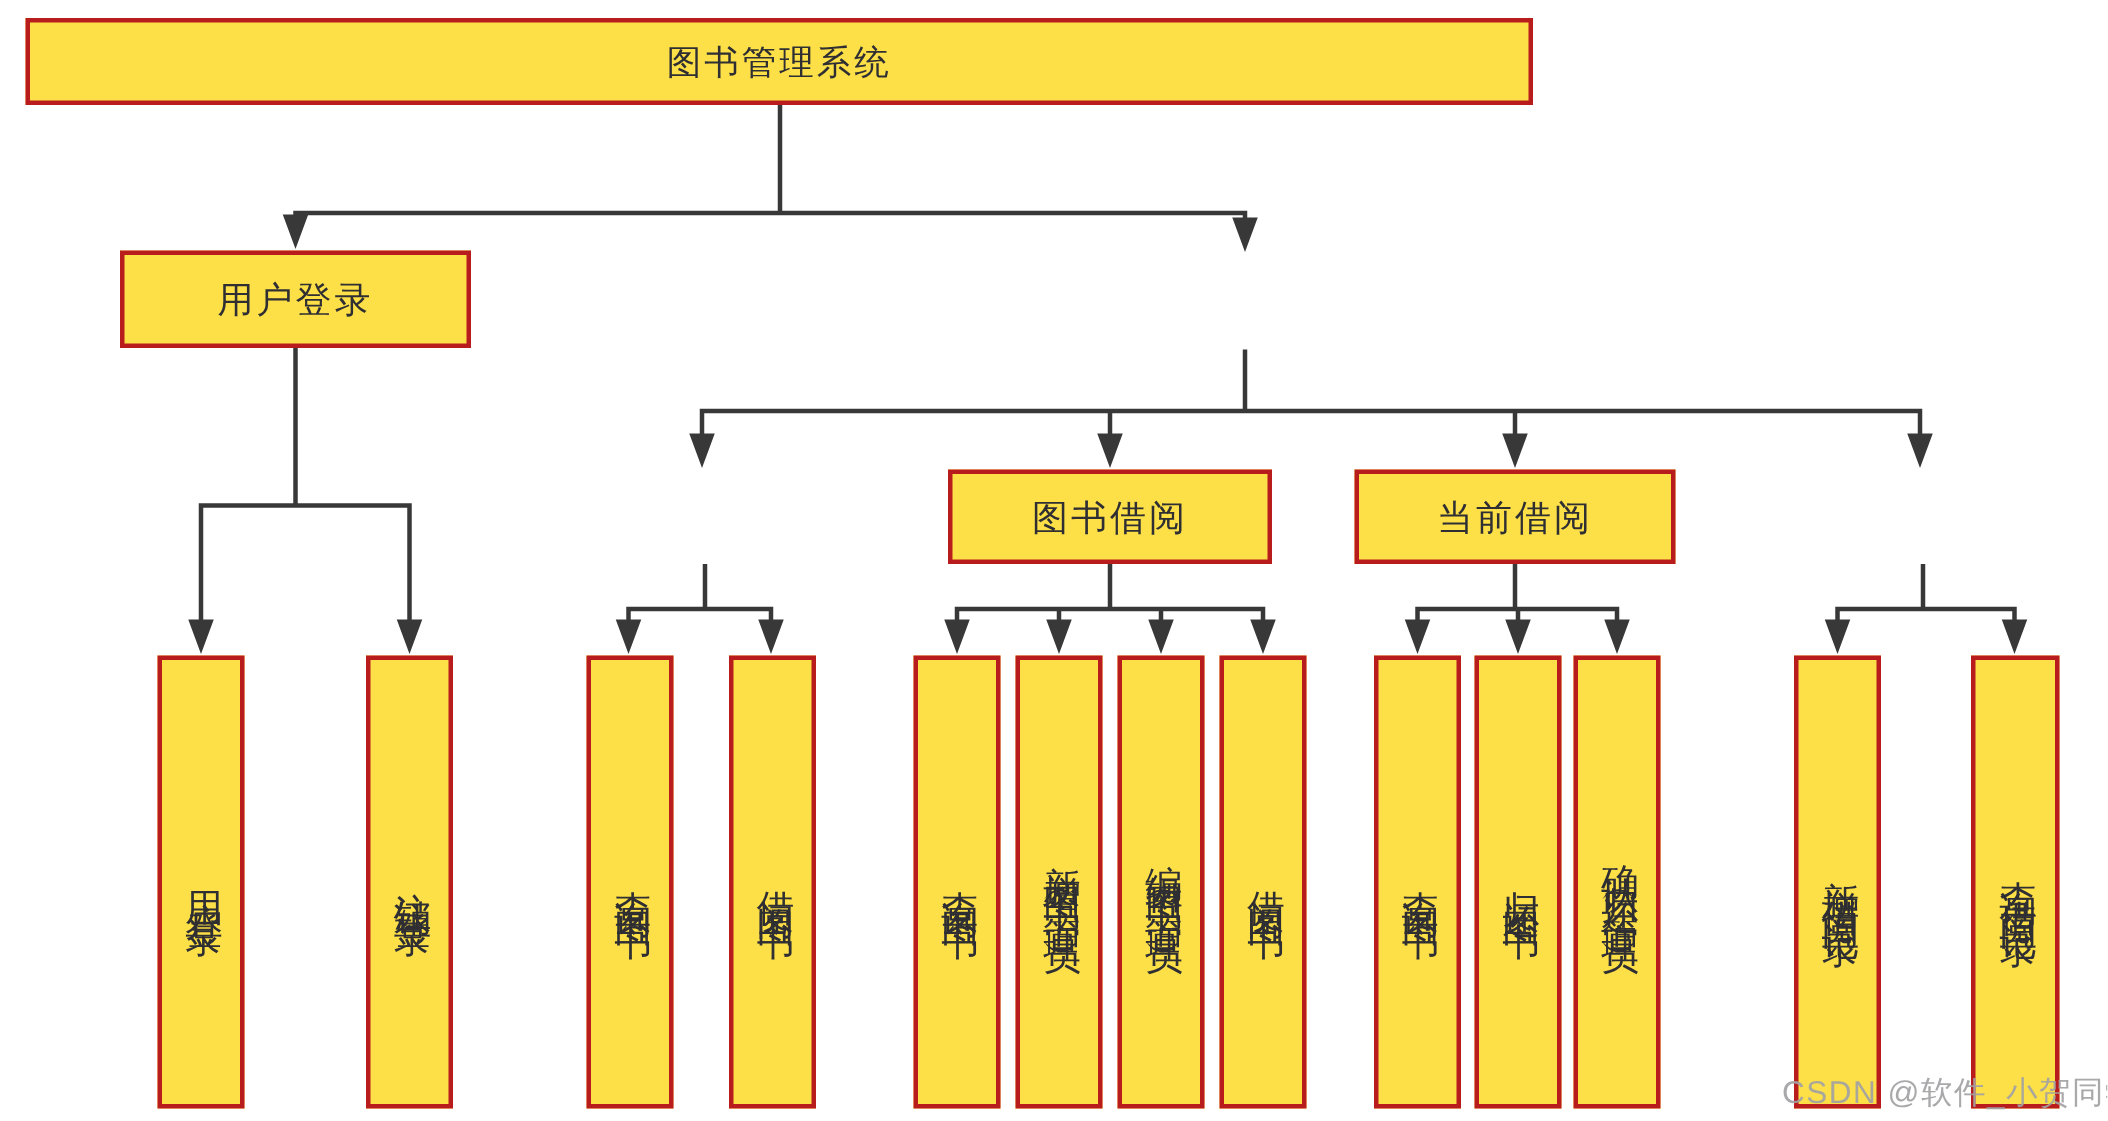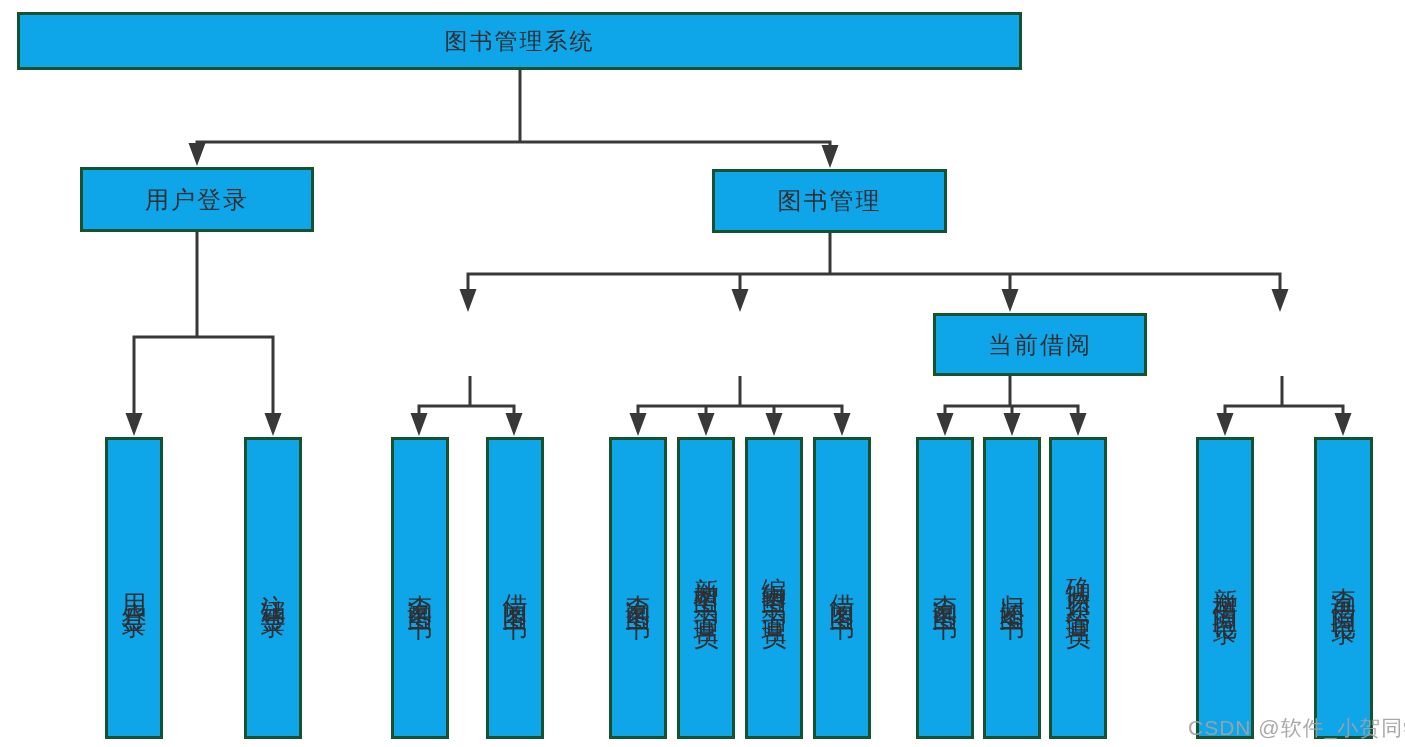--- a/index.html
+++ b/index.html
@@ -2,23 +2,23 @@
 <html><head>
 <meta charset="utf-8">
 <style>
   html,body{margin:0;padding:0;background:#ffffff;}
   body{font-family:"Liberation Sans","DejaVu Sans",sans-serif;}
   .stage{
     position:relative;width:1405px;height:747px;background:#ffffff;overflow:hidden;
   }
   .connectors{position:absolute;left:0;top:0;z-index:1;}
   .node{
-    position:absolute;box-sizing:border-box;background:#0ea5e9;
-    border:3px solid #14532d;display:flex;align-items:center;justify-content:center;
-    color:#2f2f33;z-index:2;
+    position:absolute;box-sizing:border-box;background:#fde047;
+    border:3px solid #b91c1c;display:flex;align-items:center;justify-content:center;
+    color:#2f2f33;z-index:2;font-family:Liberation Mono, monospace;
   }
   .node.h{font-size:24px;letter-spacing:2px;white-space:nowrap;}
   .node.root{font-size:23px;}
   .leaf span{
     writing-mode:vertical-rl;text-orientation:mixed;
     font-size:25px;letter-spacing:7px;line-height:1;display:block;
   }
   .watermark{
     position:absolute;z-index:3;font-size:21px;letter-spacing:1px;
     color:rgba(162,162,164,0.92);white-space:nowrap;
@@ -53,23 +53,23 @@
       M638,436 l-8.5,-23 h17 z  M706,436 l-8.5,-23 h17 z
       M774,436 l-8.5,-23 h17 z  M842,436 l-8.5,-23 h17 z
       M945,436 l-8.5,-23 h17 z  M1012,436 l-8.5,-23 h17 z
       M1078,436 l-8.5,-23 h17 z M1225,436 l-8.5,-23 h17 z
       M1343,436 l-8.5,-23 h17 z"></path>
   </svg>
 
   <div class="node h root" style="left:17px;top:12px;width:1005px;height:58px;">图书管理系统</div>
 
   <div class="node h" style="left:80px;top:167px;width:234px;height:65px;">用户登录</div>
-  <div class="node h" style="left:712px;top:169px;width:235px;height:64px;">图书管理</div>
 
-  <div class="node h" style="left:903px;top:313px;width:214px;height:63px;margin-left:30px;">当前借阅</div>
+  <div class="node h" style="left:632px;top:313px;width:216px;height:63px;">图书借阅</div>
+  <div class="node h" style="left:903px;top:313px;width:214px;height:63px;">当前借阅</div>
 
   <div class="node leaf" style="left:105px;top:437px;width:58px;height:302px;">
     <span>用户登录</span>
     </div>
   <div class="node leaf" style="left:244px;top:437px;width:58px;height:302px;">
     <span>注销登录</span>
     </div>
 
   <div class="node leaf" style="left:391px;top:437px;width:58px;height:302px;">
     <span>查询图书</span>

